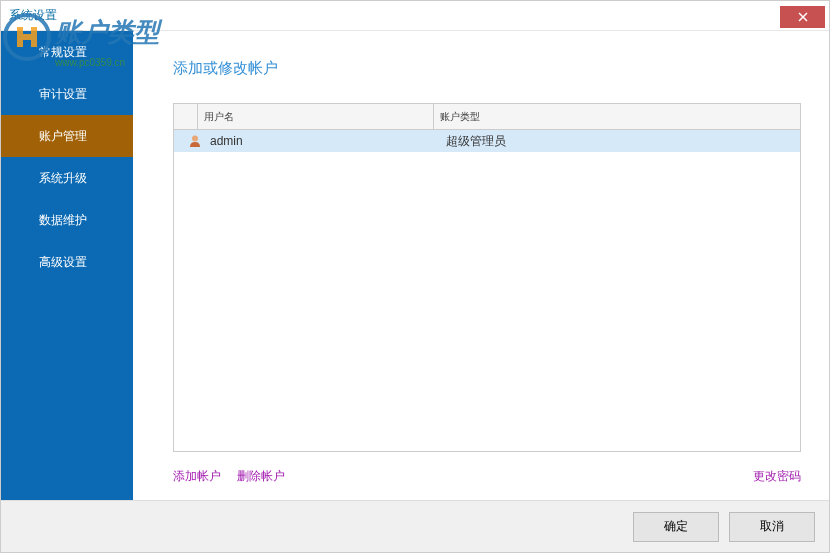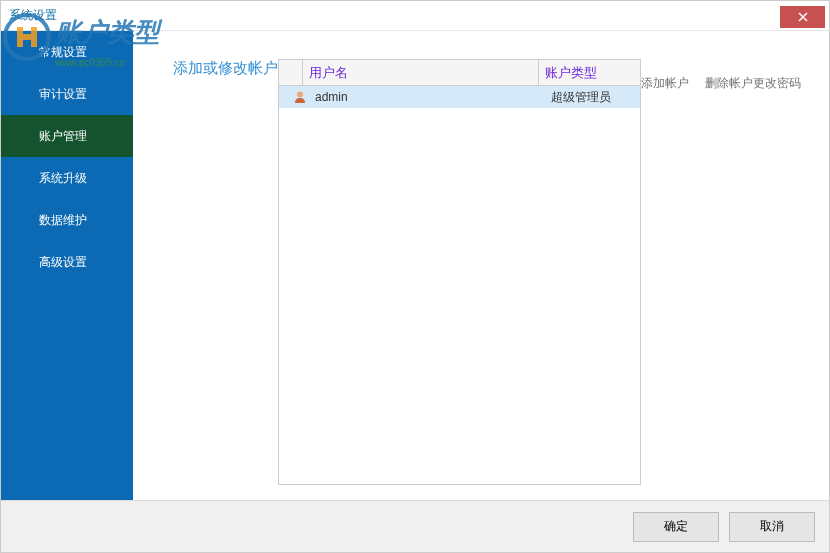--- a/index.html
+++ b/index.html
@@ -12,43 +12,43 @@
     
     .watermark { position: absolute; top: 12px; left: 2px; pointer-events: none; z-index: 100; opacity: 0.85; }
     .watermark-text { font-size: 26px; color: #2577b5; font-weight: bold; font-style: italic; }
     .watermark-logo { width: 48px; height: 48px; display: inline-block; vertical-align: middle; }
     .watermark-url { font-size: 10px; color: #3b8f3b; margin-left: 52px; display: block; margin-top: -4px; }
     
     .content-area { display: flex; height: calc(100% - 30px - 52px); }
     
     .sidebar { width: 132px; background: #0b6ab3; display: flex; flex-direction: column; }
     .sidebar-item { height: 42px; display: flex; align-items: center; padding-left: 38px; color: #fff; font-size: 12px; cursor: pointer; }
-    .sidebar-item.active { background: #14532d; }
+    .sidebar-item.active { background: #a16207; }
     
-    .main { flex: 1; padding: 28px 28px 15px 40px; display: flex; flex-direction: row; }
+    .main { flex: 1; padding: 28px 28px 15px 40px; display: flex; flex-direction: column; }
     .page-title { color: #3590d6; font-size: 15px; margin-bottom: 25px; font-weight: normal; }
     
     .table-wrap { border: 1px solid #ccc; flex: 1; overflow: hidden; }
     .table-header { display: flex; height: 26px; background: #f5f5f5; border-bottom: 1px solid #ccc; }
-    .th { display: flex; align-items: center; padding-left: 6px; font-size: 13px; color: #6d28d9; }
+    .th { display: flex; align-items: center; padding-left: 6px; font-size: 10px; color: #404040; }
     .th-icon { width: 24px; border-right: 1px solid #ccc; }
     .th-username { width: 236px; border-right: 1px solid #ccc; }
     .th-type { flex: 1; }
     
     .table-row { display: flex; height: 22px; background: #d6e9f8; padding-left: 6px; }
     .td { display: flex; align-items: center; padding-left: 6px; font-size: 12px; color: #333; }
     .td-icon { width: 24px; justify-content: center; }
     .td-username { width: 236px; }
     .td-type { flex: 1; }
     
     .user-icon svg { width: 14px; height: 14px; }
     
     .action-links { display: flex; justify-content: space-between; margin-top: 16px; }
     .link-group { display: flex; gap: 16px; }
-    .link { color: #737373; font-size: 12px; cursor: pointer; }
+    .link { color: #a21caf; font-size: 12px; cursor: pointer; }
     
     .footer { height: 52px; background: #f0f0f0; border-top: 1px solid #ddd; display: flex; align-items: center; justify-content: flex-end; padding-right: 14px; gap: 10px; }
     .btn { width: 86px; height: 30px; background: #e5e5e5; border: 1px solid #bbb; font-size: 12px; cursor: pointer; display: flex; align-items: center; justify-content: center; }
   </style>
 </head>
 <body>
 
 <div class="titlebar">
   <span class="title-text">系统设置</span>
   <div class="close-btn">

